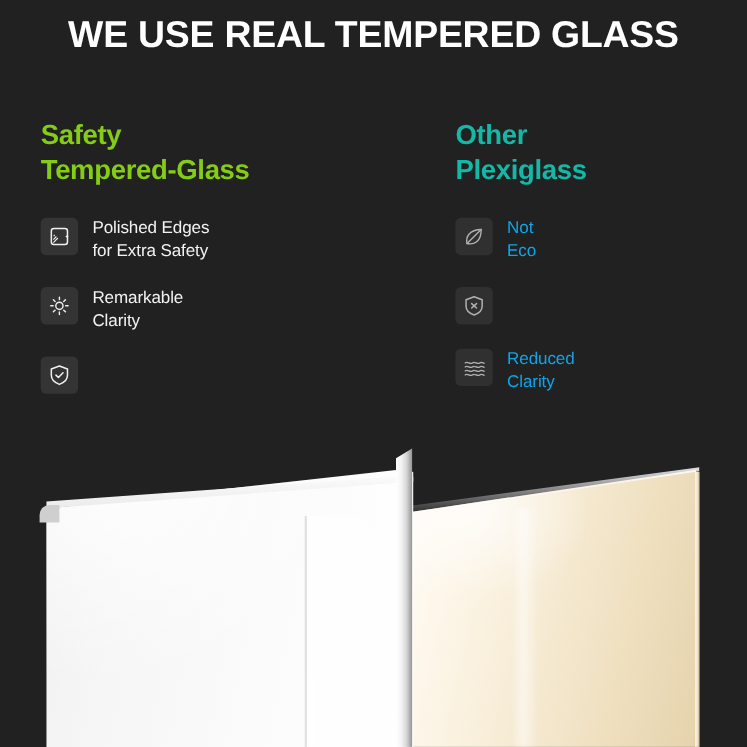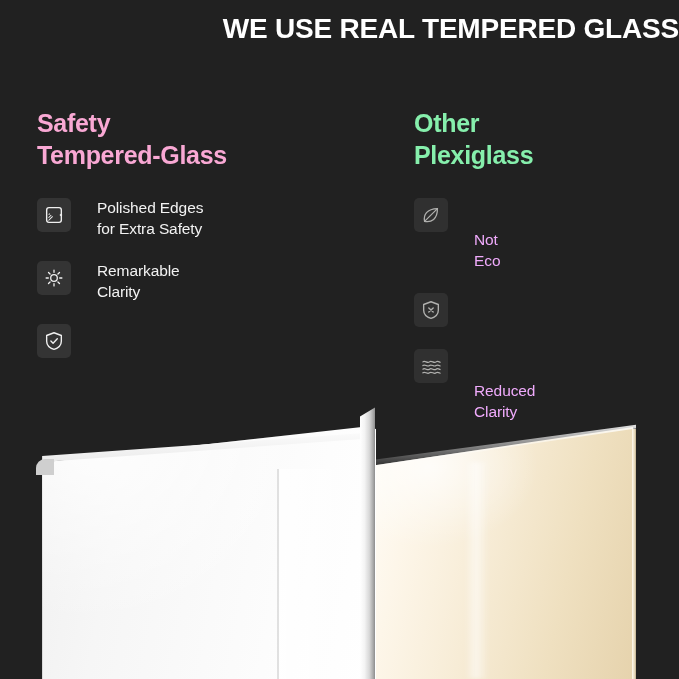--- a/index.html
+++ b/index.html
@@ -8,71 +8,71 @@
     background:#212121;
     font-family:"Liberation Sans", sans-serif;
     overflow:hidden;
     position:relative;
   }
   .stage{position:absolute;inset:0;overflow:hidden;}
 
   
   .headline{
     position:absolute;left:0;top:14px;width:679px;
-    text-align:right;
+    text-align:center;
     color:#ffffff;
-    font-size:28px;
+    font-size:34px;
     font-weight:700;
     letter-spacing:-0.2px;
     line-height:1.1;
     white-space:nowrap;
   }
 
   
   .col{position:absolute;top:108px;}
   .col-left{left:37px;width:350px;}
   .col-right{left:414px;width:260px;}
 
   .col-title{
     font-size:25px;
     font-weight:700;
     line-height:1.26;
     letter-spacing:-0.3px;
     margin:0 0 26px 0;
     white-space:pre-line;
   }
-  .col-left .col-title{color:#f9a8d4;}
-  .col-right .col-title{color:#86efac;}
+  .col-left .col-title{color:#84cc16;}
+  .col-right .col-title{color:#14b8a6;}
 
   
   .feature{
     display:flex;
     align-items:flex-start;
-    gap:26px;
+    gap:13px;
     margin-bottom:21px;
   }
   .tile{
     width:34px;height:34px;
     flex:0 0 34px;
     border-radius:5px;
     background:#343434;
     display:flex;align-items:center;justify-content:center;
     margin-top:1px;
   }
   .col-right .tile{background:#303030;}
   .tile svg{display:block;}
   .feature-label{
     font-size:15.5px;
     line-height:1.33;
     letter-spacing:-0.1px;
     white-space:pre-line;
     padding-top:1px;
   }
   .col-left .feature-label{color:#f2f2f2;}
-  .col-right .feature-label{color:#f0abfc;margin-top:32px;}
+  .col-right .feature-label{color:#0ea5e9;}
 
   
   .photo{
     position:absolute;left:0;top:395px;width:679px;height:284px;
     overflow:hidden;
   }
 
   
   .panel-cream{
     position:absolute;

